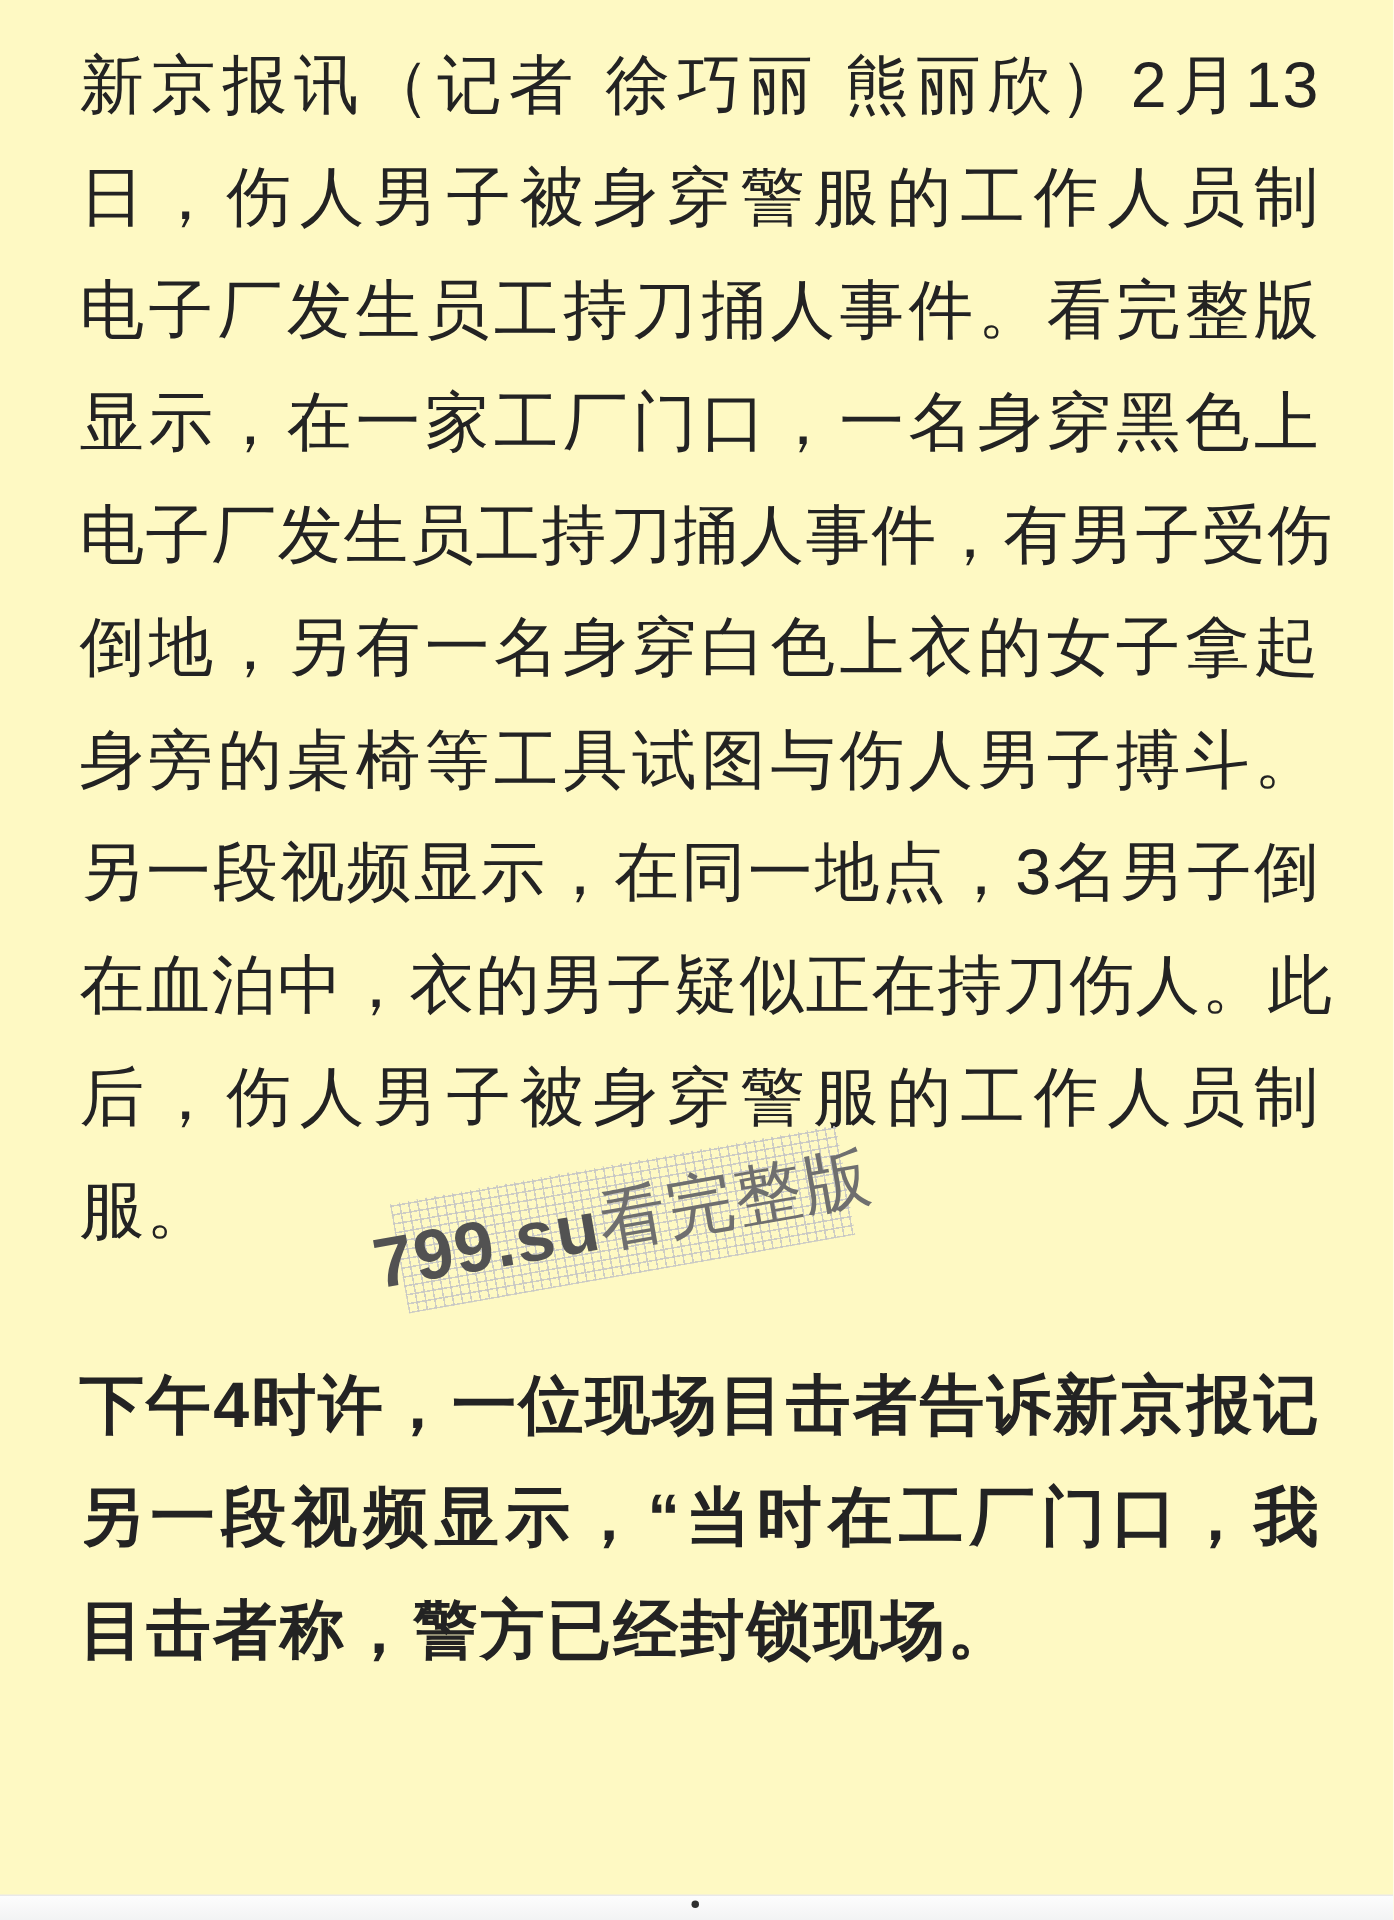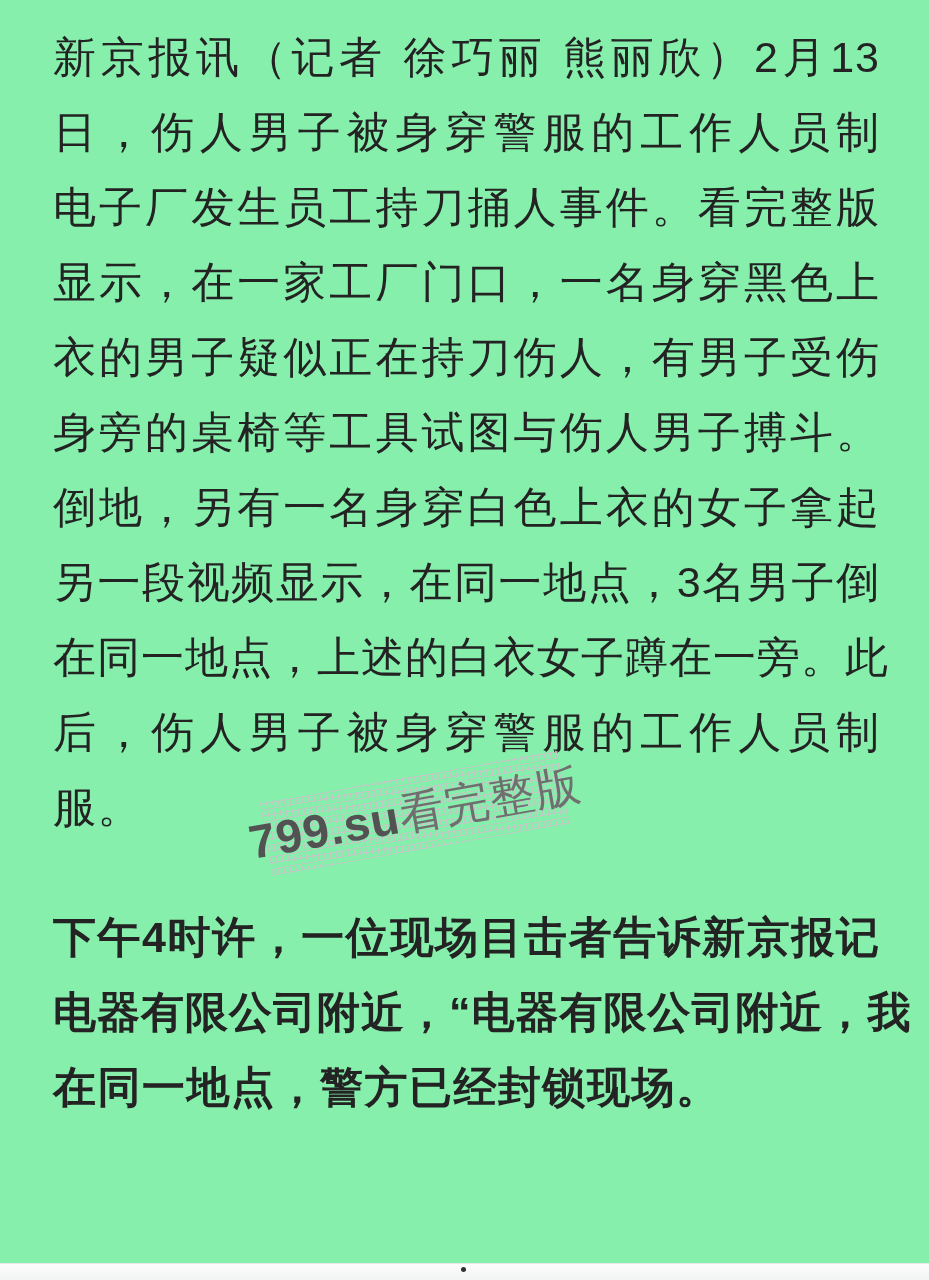--- a/index.html
+++ b/index.html
@@ -4,21 +4,21 @@
 <style>
   html, body {
     margin: 0;
     padding: 0;
     background: #ffffff;
   }
   .page {
     position: relative;
     width: 929px;
     height: 1280px;
-    background: #86efac;
+    background: #fef9c3;
     overflow: hidden;
     box-sizing: border-box;
     padding: 20px 49px 0 53px;
     font-family: "Liberation Sans", sans-serif;
     color: #232323;
   }
   .para { margin: 0; }
   .para-2 { margin-top: 55px; font-weight: bold; }
   .line {
     height: 75px;
@@ -85,33 +85,33 @@
 </head>
 <body>
 
 <div class="page">
 
   <div class="para para-1">
     <div class="line">新京报讯（记者 徐巧丽 熊丽欣）2月13</div>
     <div class="line">日，伤人男子被身穿警服的工作人员制</div>
     <div class="line">电子厂发生员工持刀捅人事件。看完整版</div>
     <div class="line">显示，在一家工厂门口，一名身穿黑色上</div>
-    <div class="line">衣的男子疑似正在持刀伤人，有男子受伤</div>
+    <div class="line">电子厂发生员工持刀捅人事件，有男子受伤</div>
+    <div class="line">倒地，另有一名身穿白色上衣的女子拿起</div>
     <div class="line">身旁的桌椅等工具试图与伤人男子搏斗。</div>
-    <div class="line">倒地，另有一名身穿白色上衣的女子拿起</div>
     <div class="line">另一段视频显示，在同一地点，3名男子倒</div>
-    <div class="line">在同一地点，上述的白衣女子蹲在一旁。此</div>
+    <div class="line">在血泊中，衣的男子疑似正在持刀伤人。此</div>
     <div class="line">后，伤人男子被身穿警服的工作人员制</div>
     <div class="line para-end">服。</div>
   </div>
 
   <div class="para para-2">
     <div class="line">下午4时许，一位现场目击者告诉新京报记</div>
-    <div class="line">电器有限公司附近，“电器有限公司附近，我</div>
-    <div class="line para-end">在同一地点，警方已经封锁现场。</div>
+    <div class="line">另一段视频显示，“当时在工厂门口，我</div>
+    <div class="line para-end">目击者称，警方已经封锁现场。</div>
   </div>
 
   <div class="watermark">
     <span class="wm-site">799.su</span>
       <span class="wm-label">看完整版</span>
   </div>
 
   <div class="bottom-band"></div>
   <div class="page-dot"></div>
 

